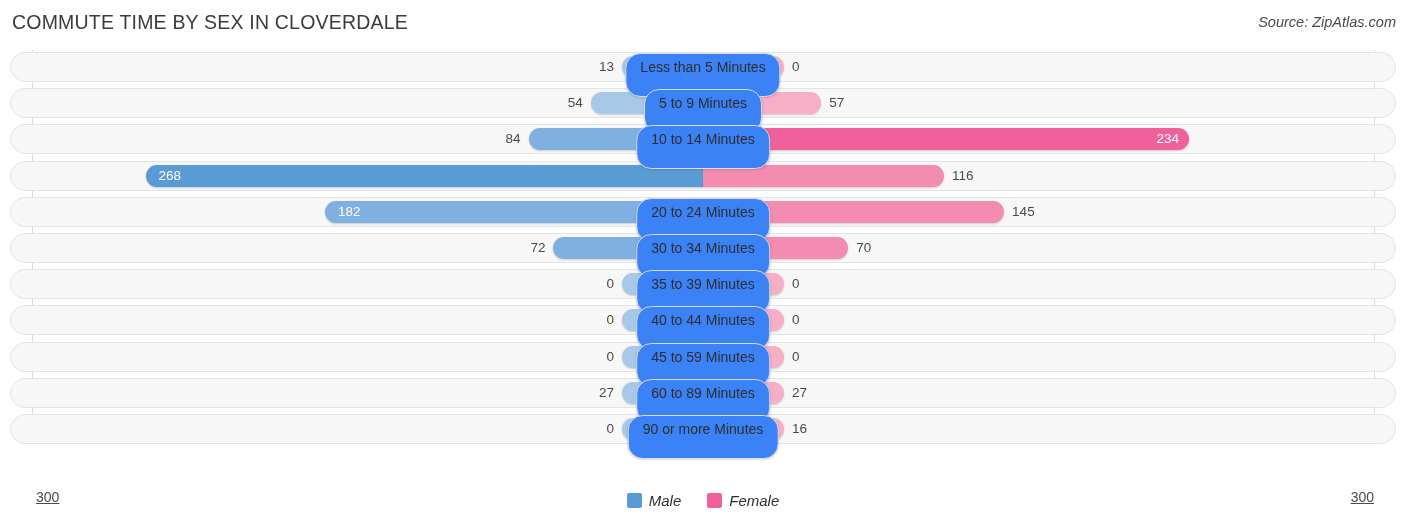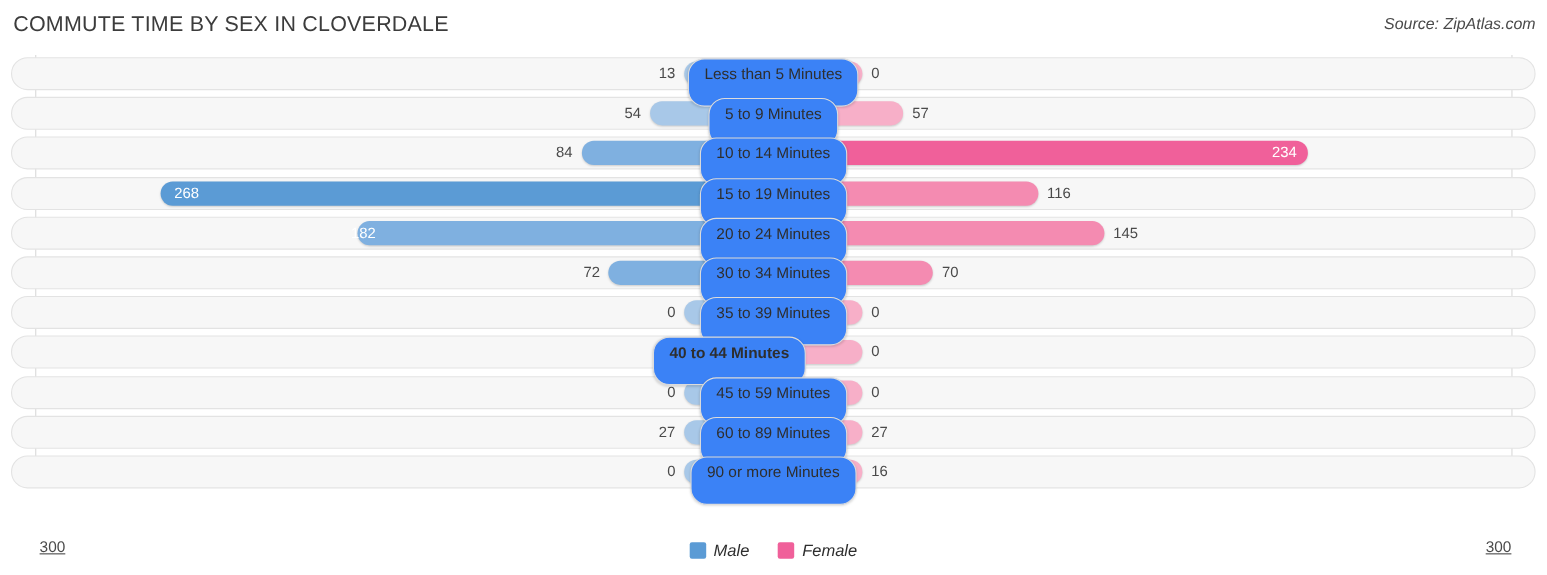--- a/index.html
+++ b/index.html
@@ -224,28 +224,27 @@
           <div class="cat-pill" style="left: 703px;">10 to 14 Minutes</div>
         </div>
         <div class="row">
           <div class="track"></div>
           <div class="bars">
             <div class="bar male bar-shadow" style="left: 146.453px; width: 556.547px; background: rgb(91, 155, 213);"></div>
             <div class="bar female bar-shadow" style="left: 703px; width: 240.893px; background: rgb(244, 139, 177);"></div>
             <div class="val male inside" style="left: 158.453px; text-align: left;">268</div>
             <div class="val female" style="left: 951.893px;">116</div>
           </div>
-          <div class="cat-pill" style="left: 703px;">15 to 19 Minutes</div>
         </div>
         <div class="row">
           <div class="track"></div>
           <div class="bars">
             <div class="bar male bar-shadow" style="left: 325.047px; width: 377.953px; background: rgb(127, 176, 224);"></div>
             <div class="bar female bar-shadow" style="left: 703px; width: 301.117px; background: rgb(244, 139, 177);"></div>
-            <div class="val male inside" style="left: 319px; text-align: right;">182</div>
+            <div class="val male inside" style="left: 338px; text-align: right;">182</div>
             <div class="val female" style="left: 1012.12px;">145</div>
           </div>
           <div class="cat-pill" style="left: 703px;">20 to 24 Minutes</div>
         </div>
         <div class="row">
           <div class="track"></div>
           <div class="bars">
             <div class="bar male bar-shadow" style="left: 553.48px; width: 149.52px; background: rgb(127, 176, 224);"></div>
             <div class="bar female bar-shadow" style="left: 703px; width: 145.367px; background: rgb(244, 139, 177);"></div>
             <div class="val male" style="left: 491.48px; width: 54px;">72</div>
@@ -264,21 +263,21 @@
           <div class="cat-pill" style="left: 703px;">35 to 39 Minutes</div>
         </div>
         <div class="row">
           <div class="track"></div>
           <div class="bars">
             <div class="bar male bar-shadow" style="left: 622px; width: 81px; background: rgb(168, 200, 232);"></div>
             <div class="bar female bar-shadow" style="left: 703px; width: 81px; background: rgb(247, 175, 200);"></div>
             <div class="val male" style="left: 560px; width: 54px;">0</div>
             <div class="val female" style="left: 792px;">0</div>
           </div>
-          <div class="cat-pill" style="left: 663px; font-weight: bold;">40 to 44 Minutes</div>
+          <div class="cat-pill" style="left: 703px;">40 to 44 Minutes</div>
         </div>
         <div class="row">
           <div class="track"></div>
           <div class="bars">
             <div class="bar male bar-shadow" style="left: 622px; width: 81px; background: rgb(168, 200, 232);"></div>
             <div class="bar female bar-shadow" style="left: 703px; width: 81px; background: rgb(247, 175, 200);"></div>
             <div class="val male" style="left: 560px; width: 54px;">0</div>
             <div class="val female" style="left: 792px;">0</div>
           </div>
           <div class="cat-pill" style="left: 703px;">45 to 59 Minutes</div>

